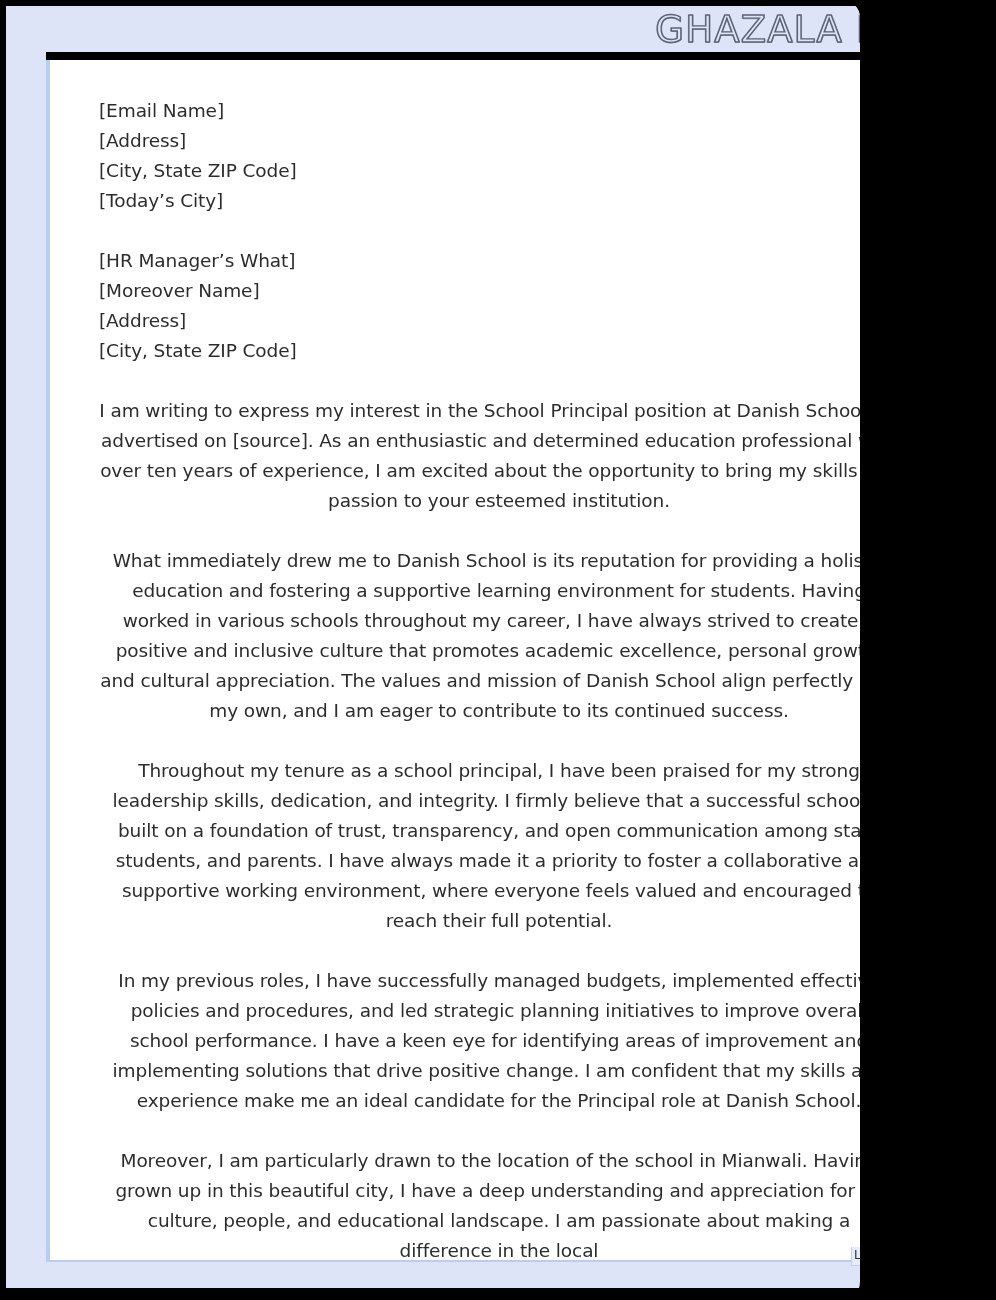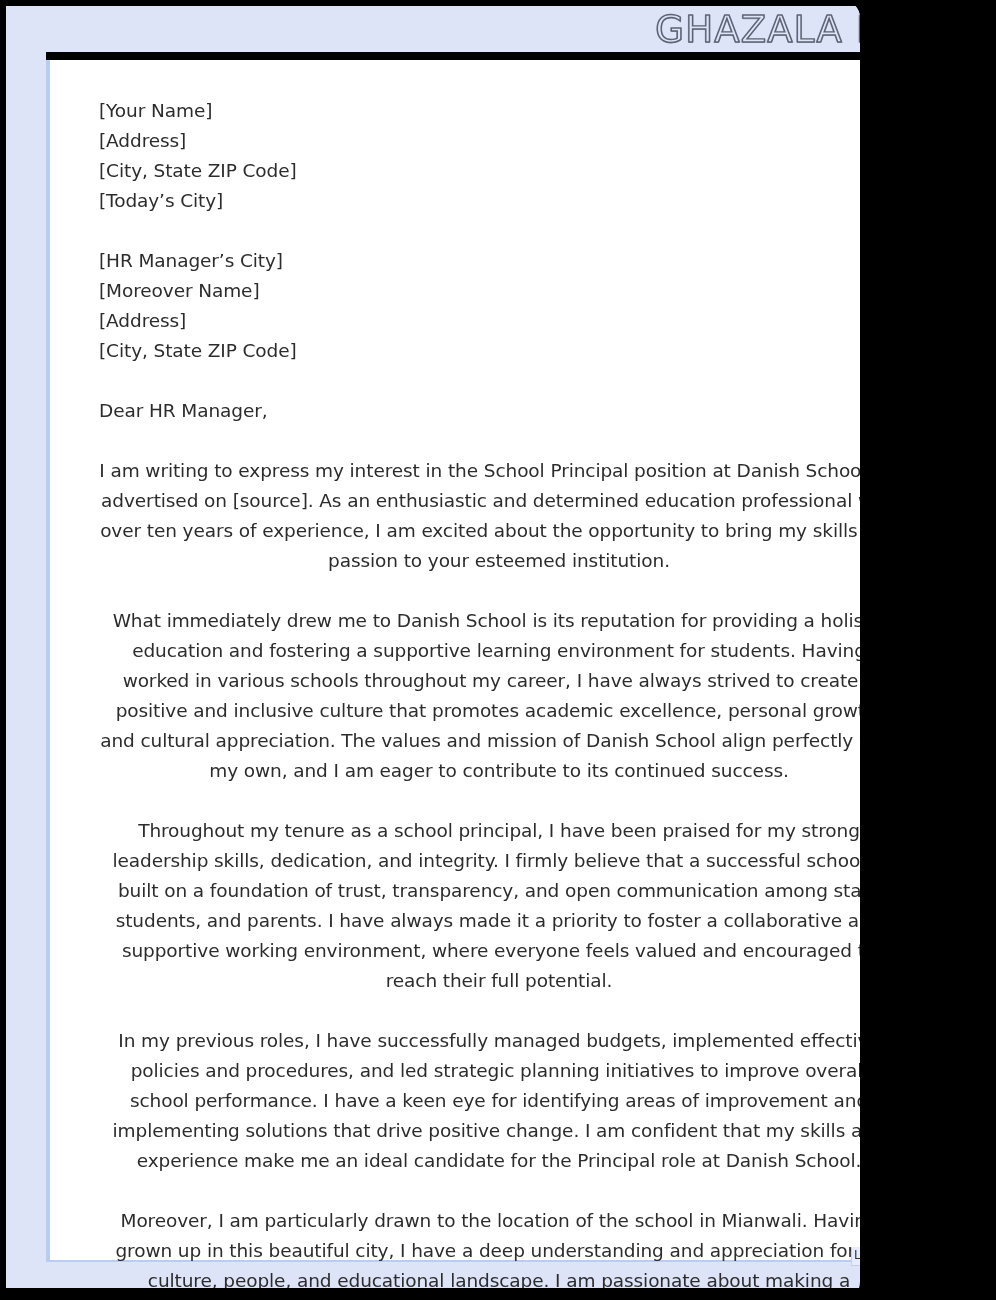--- a/index.html
+++ b/index.html
@@ -156,34 +156,33 @@
     </div>
 
     <div id="header-rule"></div>
 
     <div id="document-sheet"></div>
     <div id="sheet-left-edge"></div>
 
     <div id="letter-body">
 
       <div class="address-block">
-        <span class="addr-line">[Your Name]</span>
+        <span class="addr-line">[Email Name]</span>
         <span class="addr-line">[Address]</span>
         <span class="addr-line">[City, State ZIP Code]</span>
         <span class="addr-line">[Today’s City]</span>
       </div>
 
       <div class="address-block">
-        <span class="addr-line">[HR Manager’s City]</span>
+        <span class="addr-line">[HR Manager’s What]</span>
         <span class="addr-line">[Moreover Name]</span>
         <span class="addr-line">[Address]</span>
         <span class="addr-line">[City, State ZIP Code]</span>
       </div>
 
-      <div class="salutation">Dear HR Manager,</div>
 
       <p class="letter-paragraph">I am writing to express my interest in the School Principal position at Danish School, as advertised on [source]. As an enthusiastic and determined education professional with over ten years of experience, I am excited about the opportunity to bring my skills and passion to your esteemed institution.</p>
       <p class="letter-paragraph">What immediately drew me to Danish School is its reputation for providing a holistic education and fostering a supportive learning environment for students. Having worked in various schools throughout my career, I have always strived to create a positive and inclusive culture that promotes academic excellence, personal growth, and cultural appreciation. The values and mission of Danish School align perfectly with my own, and I am eager to contribute to its continued success.</p>
       <p class="letter-paragraph">Throughout my tenure as a school principal, I have been praised for my strong leadership skills, dedication, and integrity. I firmly believe that a successful school is built on a foundation of trust, transparency, and open communication among staff, students, and parents. I have always made it a priority to foster a collaborative and supportive working environment, where everyone feels valued and encouraged to reach their full potential.</p>
       <p class="letter-paragraph">In my previous roles, I have successfully managed budgets, implemented effective policies and procedures, and led strategic planning initiatives to improve overall school performance. I have a keen eye for identifying areas of improvement and implementing solutions that drive positive change. I am confident that my skills and experience make me an ideal candidate for the Principal role at Danish School.</p>
       <p class="letter-paragraph">Moreover, I am particularly drawn to the location of the school in Mianwali. Having grown up in this beautiful city, I have a deep understanding and appreciation for its culture, people, and educational landscape. I am passionate about making a difference in the local</p>
 
     </div>
 
     <div id="watermark">Lazyapply.com</div>

